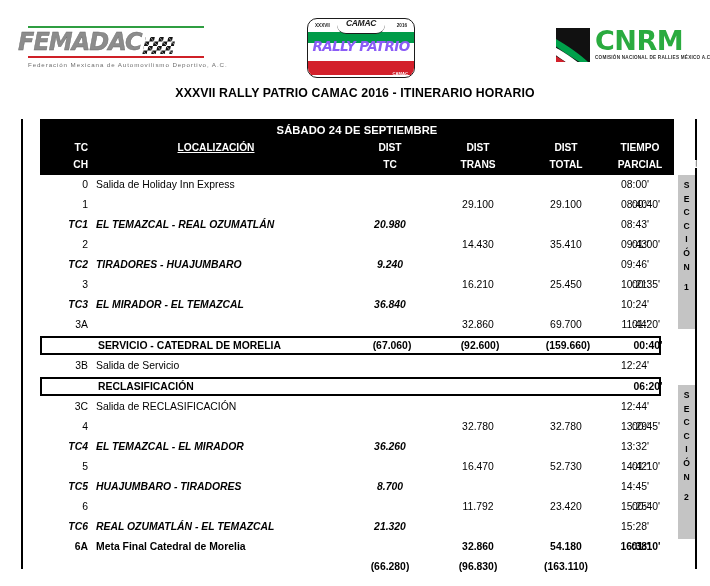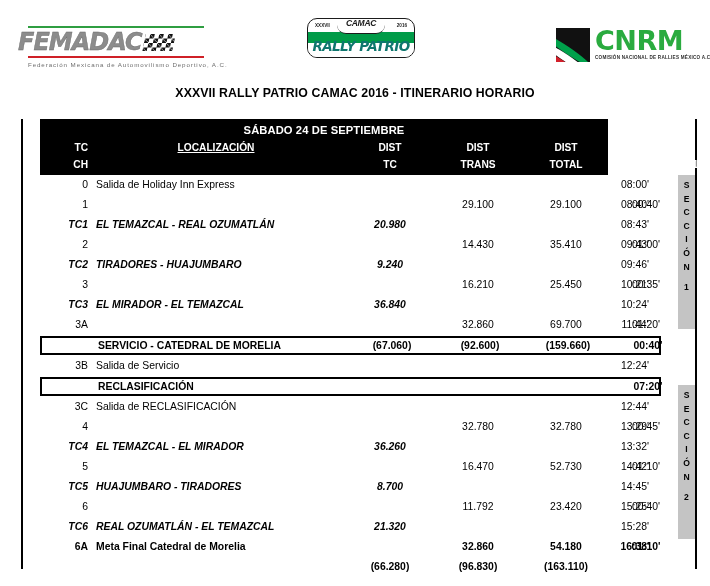--- a/index.html
+++ b/index.html
@@ -26,21 +26,21 @@
     position: absolute;
     top: 0;
   }
 
   
   .femadac { left: 18px; top: 26px; width: 195px; }
   .femadac .rule-green {
     height: 2px; background: #2f9e41; width: 176px; margin-left: 10px;
   }
   .femadac .wordmark {
-    display: flex; align-items: center; height: 24px; margin: 2px 0 2px 0;
+    display: flex; align-items: flex-end; height: 24px; margin: 2px 0 2px 0;
   }
   .femadac .wm-text {
     font-family: "DejaVu Sans", sans-serif;
     font-weight: bold;
     font-style: italic;
     font-size: 24px;
     letter-spacing: -1px;
     color: #8c8c8c;
     -webkit-text-stroke: 0.4px #6b6b6b;
     line-height: 24px;
@@ -63,21 +63,21 @@
     letter-spacing: 0.9px;
     color: #6e6e6e;
     margin-top: 3px;
     margin-left: 10px;
     white-space: nowrap;
   }
 
   
   .patrio { left: 307px; top: 18px; width: 110px; height: 58px; }
   .plate {
-    width: 108px; height: 40px;
+    width: 108px; height: 60px;
     border: 1.6px solid #1b1b1b;
     border-radius: 10px;
     background: #ffffff;
     position: relative;
     overflow: hidden;
     box-sizing: border-box;
   }
   .plate-notch {
     position: absolute; left: 50%; transform: translateX(-50%);
     top: -1px; width: 48px; height: 15px;
@@ -100,21 +100,21 @@
   .plate-stripes { position: absolute; left: 0; right: 0; top: 13px; bottom: 0; }
   .stripe-green { position: absolute; top: 0; left: 0; right: 0; height: 11px; background: #009b48; }
   .stripe-white { position: absolute; top: 11px; left: 0; right: 0; height: 18px; background: #ffffff; }
   .stripe-red   { position: absolute; top: 29px; left: 0; right: 0; height: 14px; background: #d3202b; }
   .plate-title {
     position: absolute; z-index: 5; left: 0; right: 0; top: 19px;
     text-align: center;
     font-family: "DejaVu Sans", sans-serif;
     font-weight: bold; font-style: italic;
     font-size: 13.5px; letter-spacing: -0.6px;
-    color: #0f766e;
+    color: #8b5cf6;
     white-space: nowrap;
   }
   .plate-foot {
     position: absolute; z-index: 5; right: 6px; bottom: 1px;
     font-size: 4.2px; font-weight: bold; color: #ffffff;
   }
 
   
   .cnrm { left: 556px; top: 28px; width: 140px; height: 42px; display: flex; }
   .cnrm-mark {
@@ -163,21 +163,21 @@
   .frame-inner {
     position: relative;
     width: 100%;
     height: 100%;
   }
 
   
   .head-band {
     position: absolute;
     left: 17px; top: 0;
-    width: 568px; height: 56px;
+    width: 634px; height: 56px;
     background: #000000;
     color: #ffffff;
   }
   .head-date {
     text-align: center;
     font-size: 11.2px;
     font-weight: bold;
     padding-top: 5px;
     letter-spacing: 0.1px;
   }
@@ -463,21 +463,21 @@
           <div class="cell c-tpar"></div>
           <div class="cell c-hora">12:24'</div>
         </div>
         <div class="row" style="height: 21px;">
           <div class="boxed bold-row" style="top: 1px;">
             <div class="cell c-code"></div>
             <div class="cell c-loc">RECLASIFICACIÓN</div>
             <div class="cell c-dtc"></div>
             <div class="cell c-dtr"></div>
             <div class="cell c-dtot"></div>
-            <div class="cell c-tpar">07:20'</div>
+            <div class="cell c-tpar">06:20'</div>
             <div class="cell c-hora"></div>
           </div>
         </div>
         <div class="row">
           <div class="cell c-code">3C</div>
           <div class="cell c-loc">Salida de RECLASIFICACIÓN</div>
           <div class="cell c-dtc"></div>
           <div class="cell c-dtr"></div>
           <div class="cell c-dtot"></div>
           <div class="cell c-tpar"></div>

